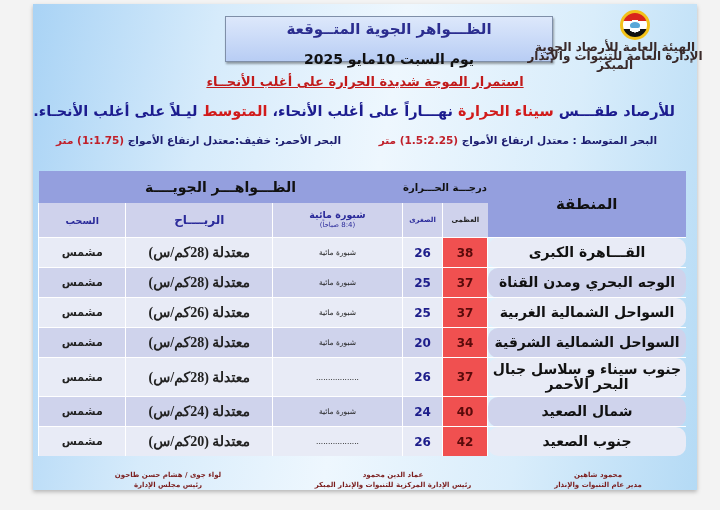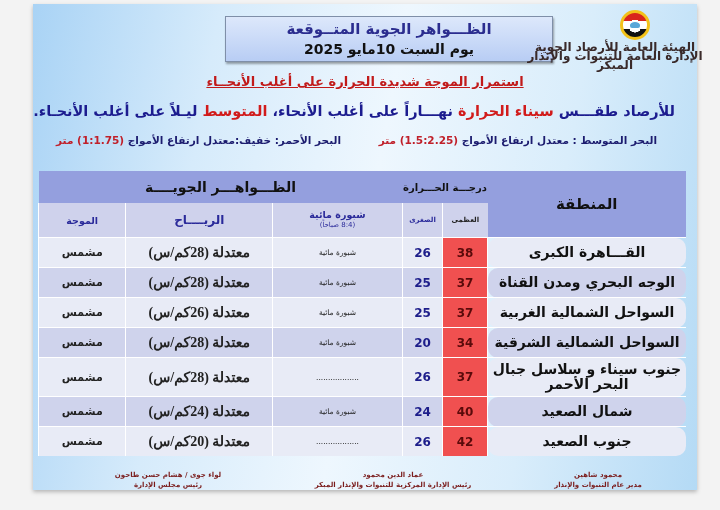--- a/index.html
+++ b/index.html
@@ -12,21 +12,21 @@
     background: linear-gradient(100deg, #a9d3f5 0%, #d6ebfb 25%, #eef7fe 50%, #d9edfb 75%, #b4daf5 100%);
     box-shadow: 0 2px 4px rgba(0,0,0,0.25);
   }
   .title-box {
     position:absolute; left:192px; top:12px; width:326px; height:44px;
     background: linear-gradient(180deg, #dde8fb 0%, #b8cdf4 100%);
     border:1px solid #7f8fa8; box-shadow: 1px 2px 2px rgba(0,0,0,0.35);
     text-align:center; direction:rtl;
   }
   .title-box .t1 { font-weight:bold; color:#2b2d8f; font-size:15px; margin-top:2px; line-height:20px; }
-  .title-box .t2 { font-weight:bold; color:#111; font-size:14px; line-height:20px; }
+  .title-box .t2 { font-weight:bold; color:#111; font-size:14px; line-height:20px;margin-top:10px; }
   .logo-wrap { position:absolute; left:578px; top:6px; width:140px; text-align:center; }
   .logo {
     width:30px; height:30px; margin:0 auto; border-radius:50%;
     background: radial-gradient(circle at 50% 55%, #ffffff 0 35%, transparent 36%),
                 linear-gradient(180deg, #d9261c 0 33%, #ffffff 33% 66%, #111 66% 100%);
     border:3px solid #f3c21a; box-sizing:border-box; position:relative;
   }
   .logo::after { content:""; position:absolute; left:7px; top:9px; width:10px; height:6px; background:#5aa7d8; border-radius:50% 50% 2px 2px; }
   .logo-text { font-size:12px; color:#3a2a2a; line-height:9px; direction:rtl; font-weight:bold; margin-top:3px; margin-left:-40px; }
   .headline {
@@ -133,21 +133,21 @@
       <th colspan="3" class="phen-h">الظـــواهـــر الجويــــة</th>
     </tr>
     <tr class="hdr2">
       <th class="max-h">العظمى</th>
       <th class="min-h">الصغرى</th>
       <th class="fog-h">
         <span>شبورة مائية</span>
         <small>(8:4 صباحاً)</small>
       </th>
       <th class="wind-h">الريــــاح</th>
-      <th class="cloud-h">الموجة</th>
+      <th class="cloud-h">السحب</th>
     </tr>
   </thead>
   <tbody>
     <tr class="row odd">
       <td class="region">القـــاهرة الكبرى</td>
       <td class="tmax">38</td>
       <td class="tmin">26</td>
       <td class="fog">شبورة مائية</td>
       <td class="wind">معتدلة (28كم/س)</td>
       <td class="cloud">مشمس</td>

